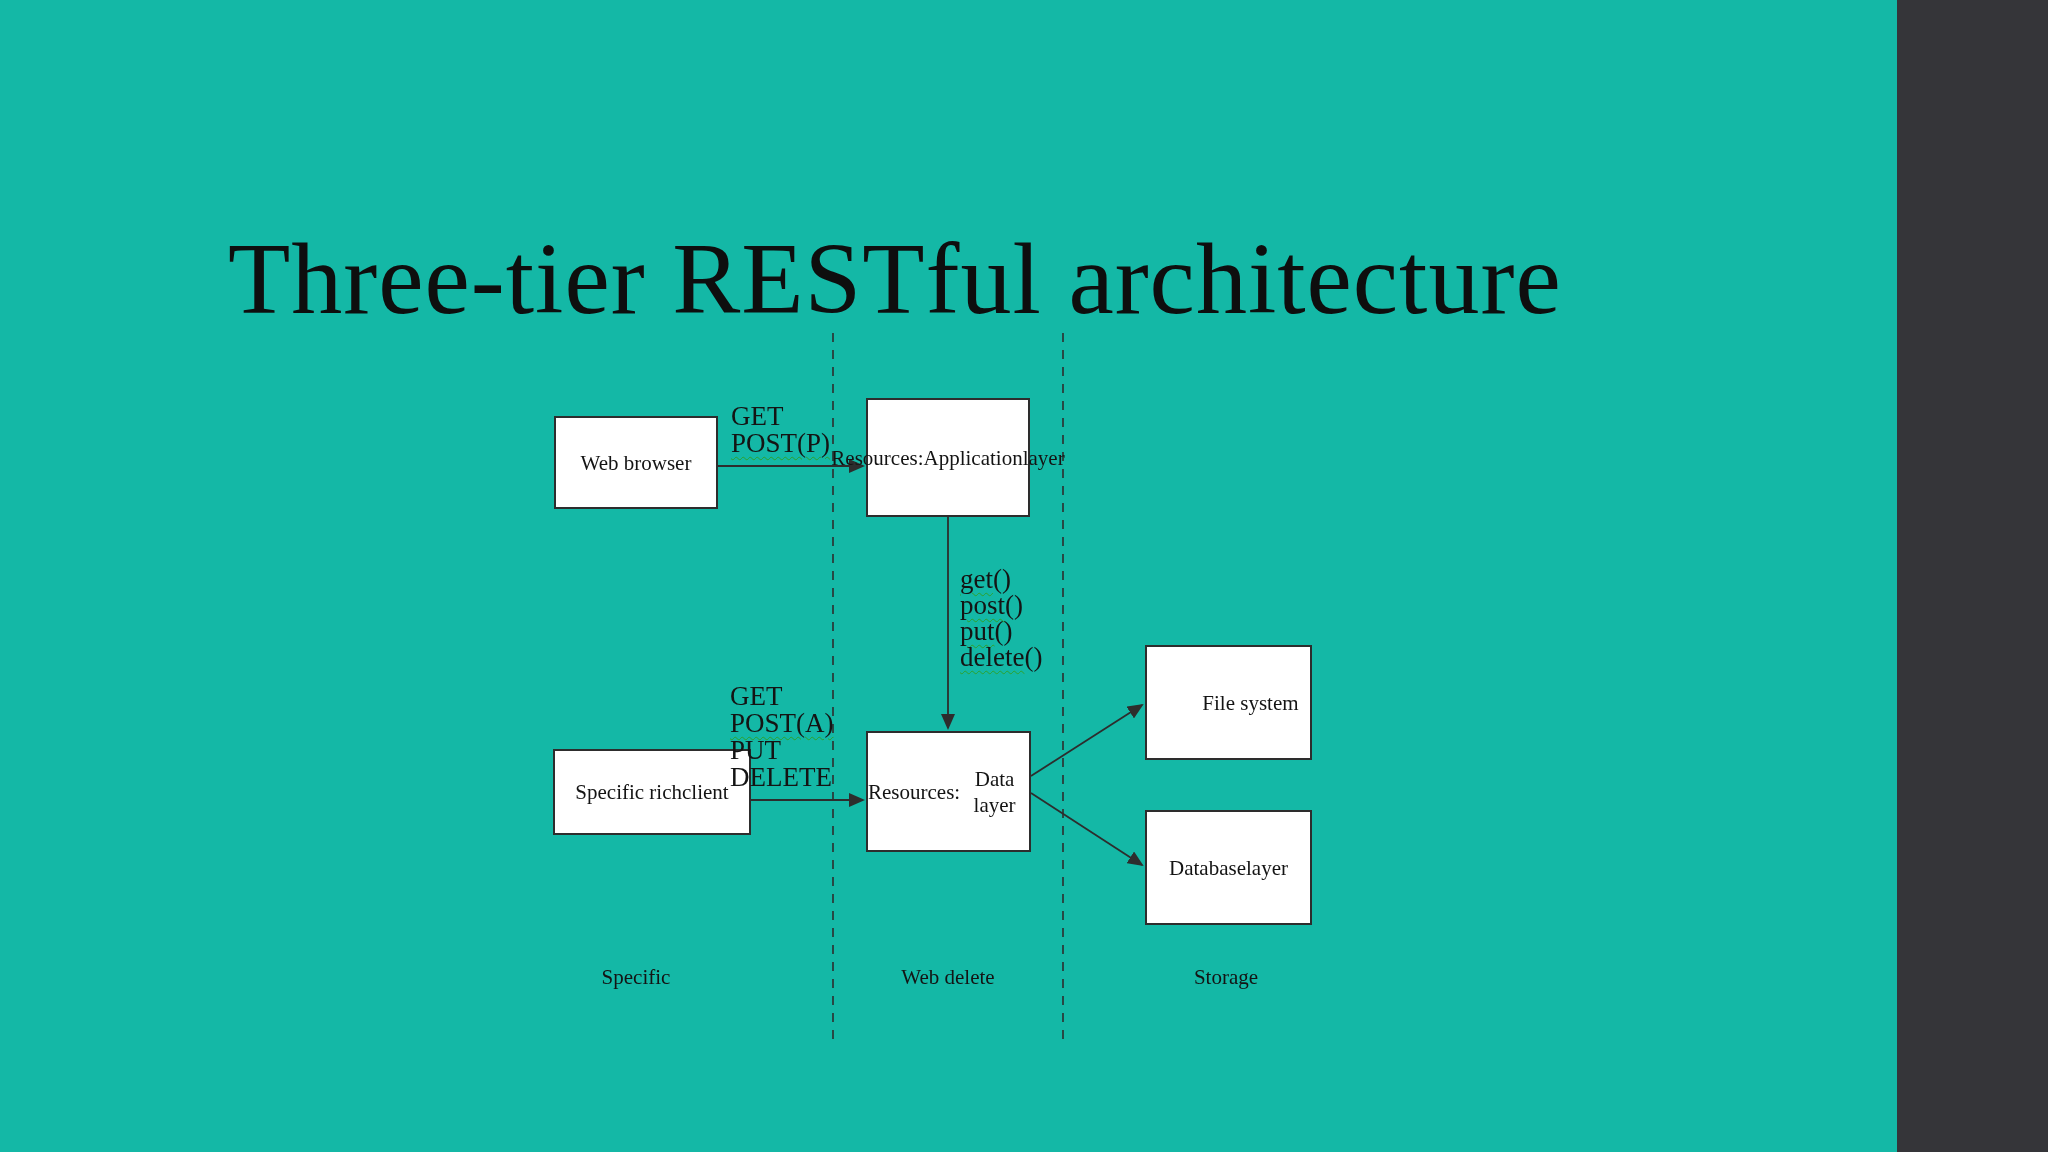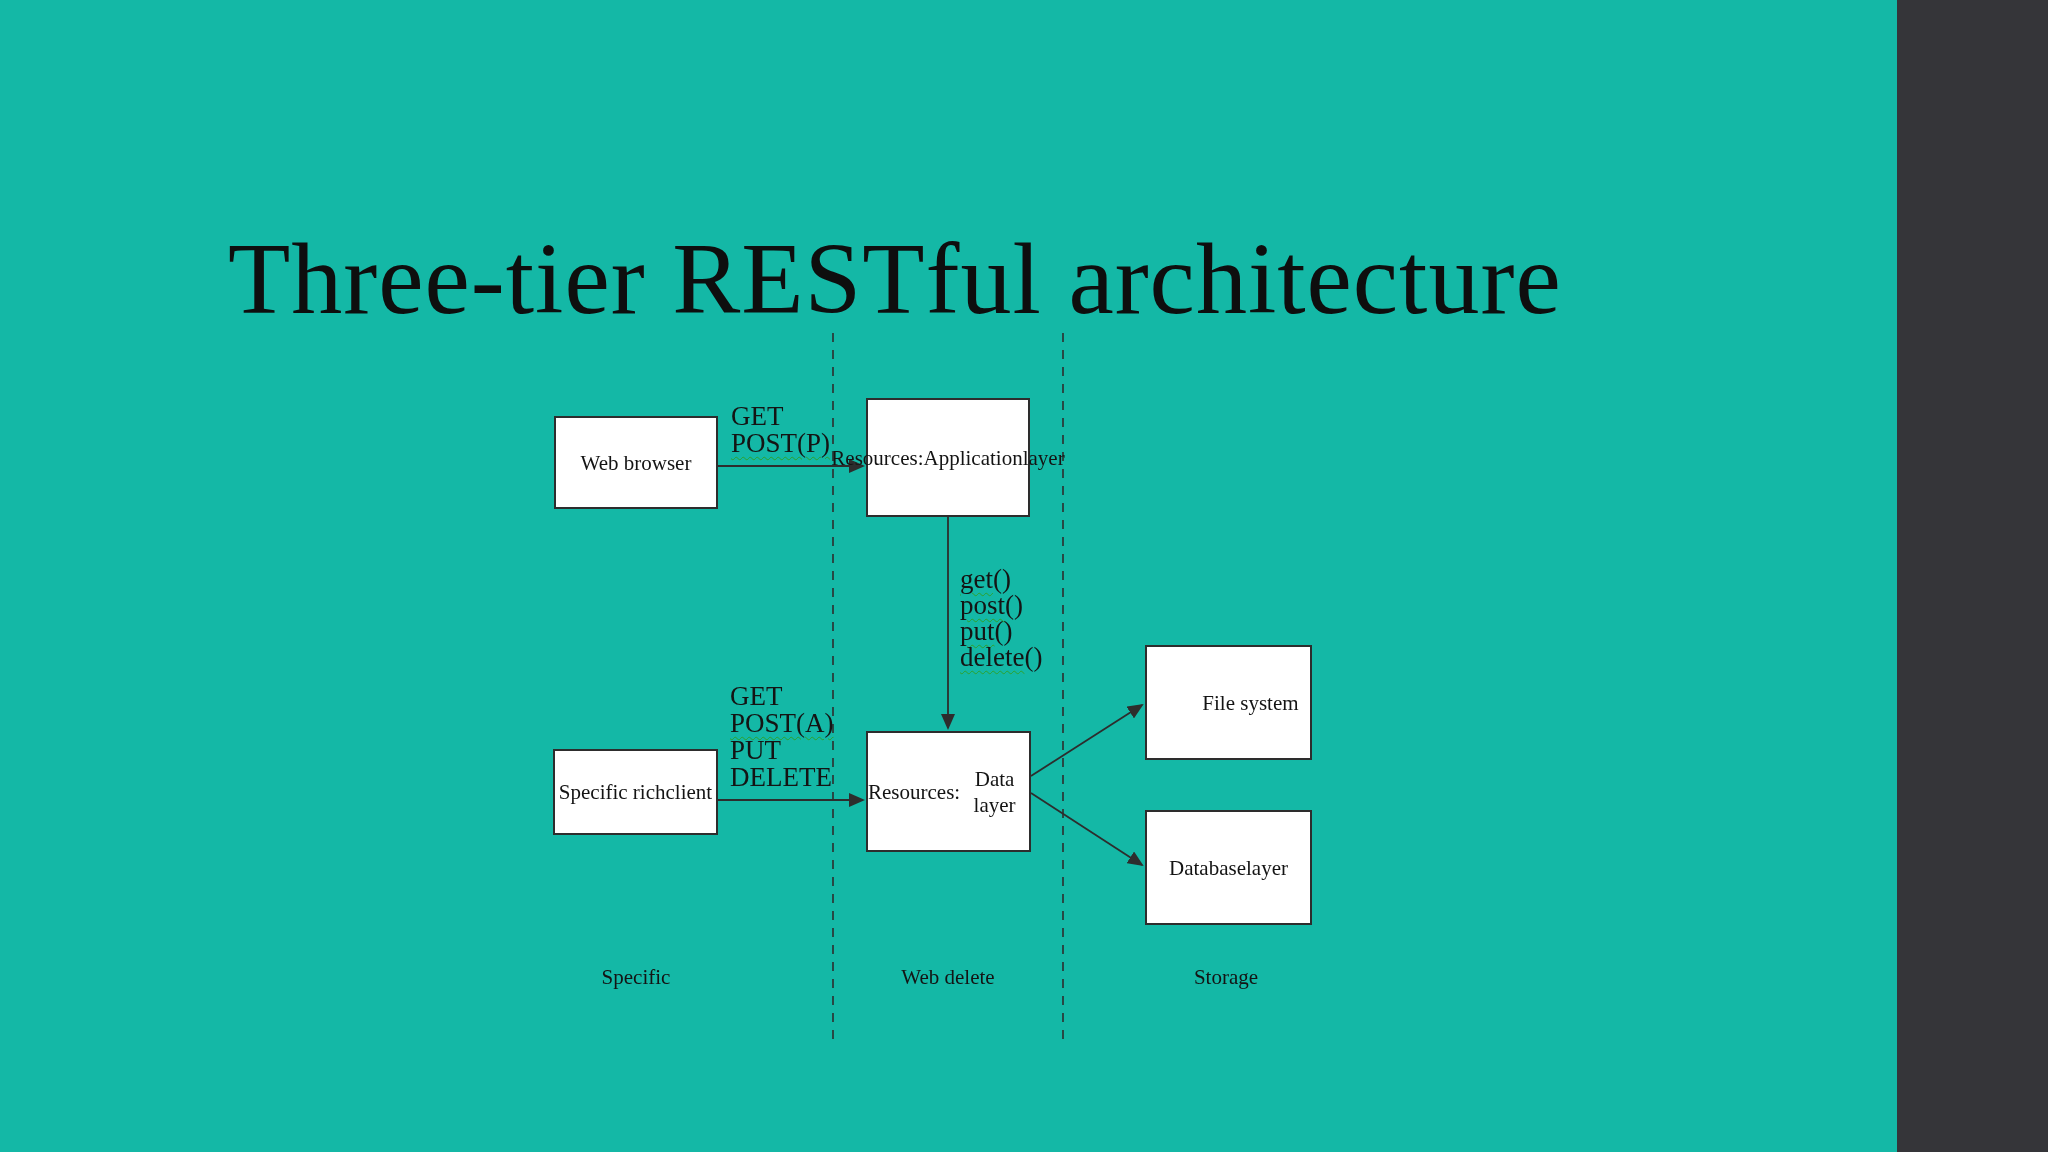--- a/index.html
+++ b/index.html
@@ -61,21 +61,21 @@
     align-items: center;
     justify-content: center;
     text-align: center;
     font-size: 21px;
     line-height: 26px;
     color: #141414;
     box-sizing: border-box;
   }
   .node-web-browser   { left: 554px; top: 416px; width: 164px; height: 93px;  }
   .node-app-layer     { left: 866px; top: 398px; width: 164px; height: 119px; }
-  .node-rich-client   { left: 553px; top: 749px; width: 165px; height: 86px;  }
+  .node-rich-client   { left: 553px; top: 749px; width: 198px; height: 86px;  }
   .node-data-layer    { left: 866px; top: 731px; width: 165px; height: 121px; }
   .node-file-system   { left: 1145px; top: 645px; width: 167px; height: 115px; padding-left: 44px; }
   .node-db-server     { left: 1145px; top: 810px; width: 167px; height: 115px; }
 
   .edge-label {
     position: absolute;
     font-size: 27px;
     line-height: 27px;
     color: #141414;
     white-space: nowrap;

